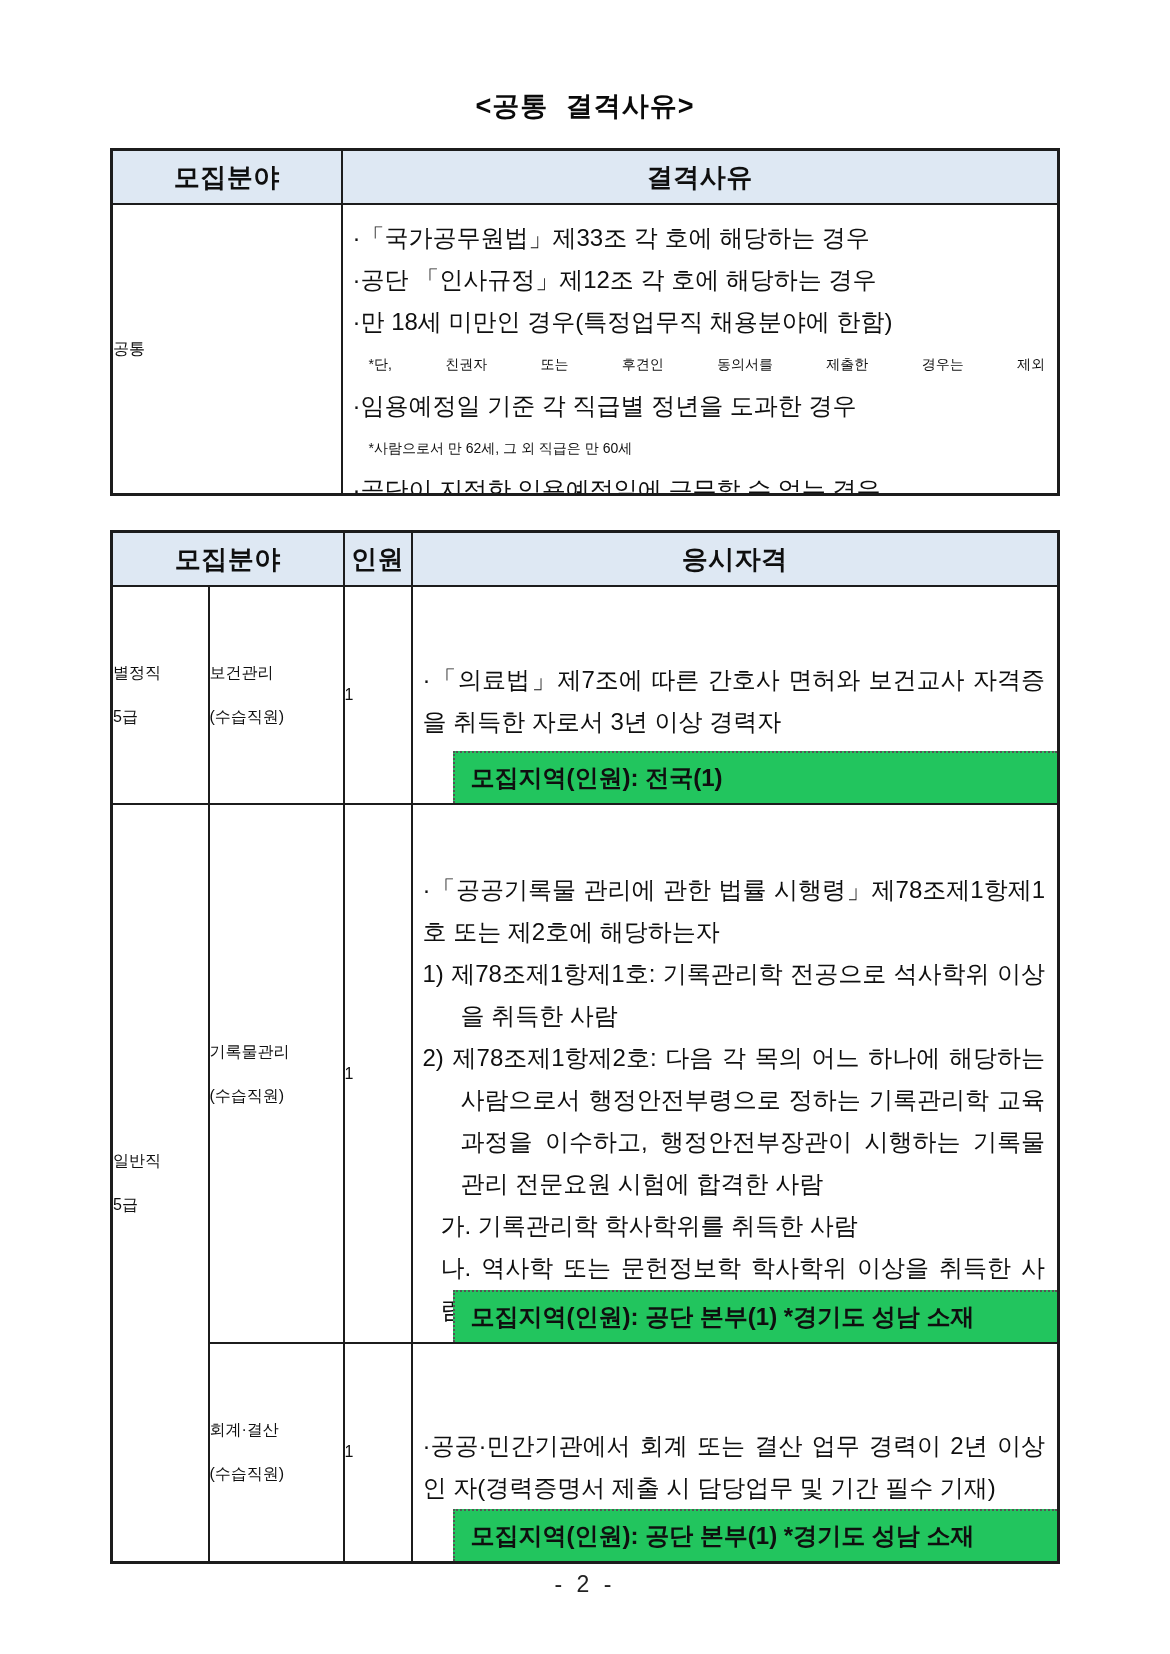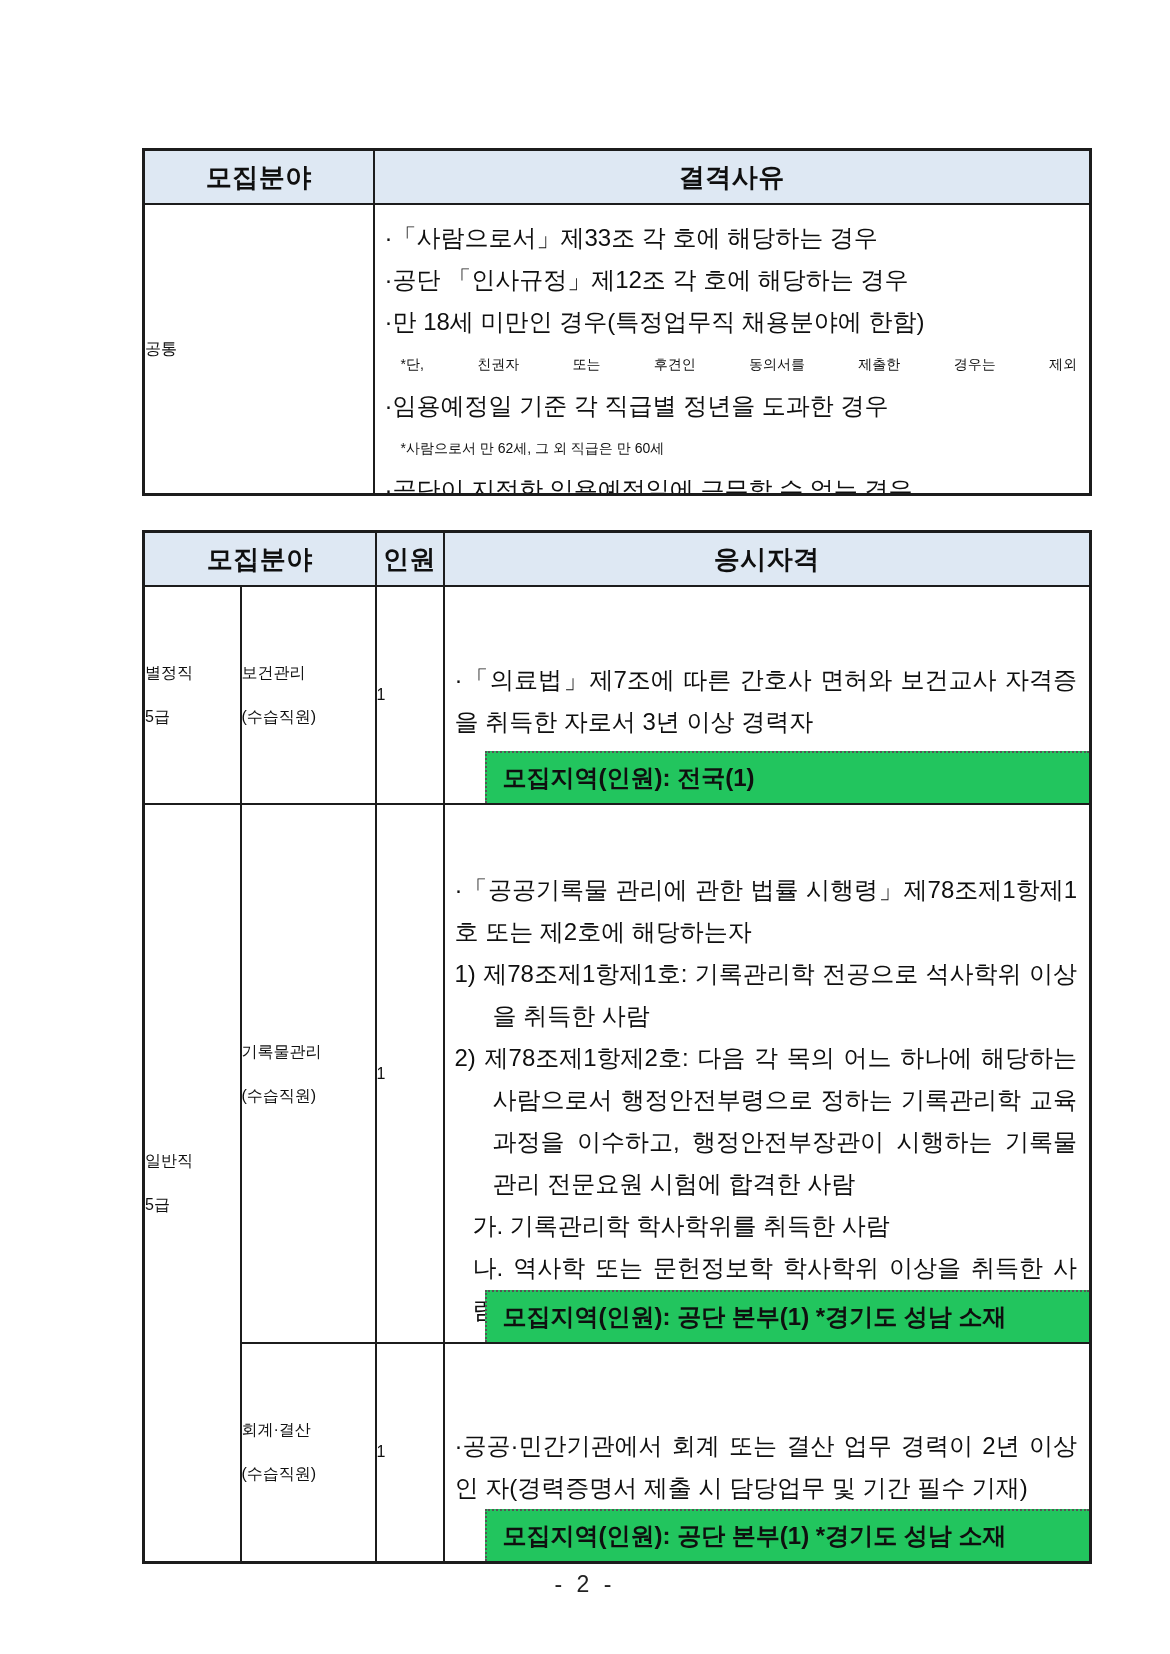--- a/index.html
+++ b/index.html
@@ -25,21 +25,21 @@
     border-collapse:collapse;table-layout:fixed;
     font-size:24px;color:#0f0f0f;
   }
   .tbl1{top:148px;}
   .tbl2{top:530px;}
   table.tbl th,table.tbl td{
     border:2px solid #1c1c1c;
     padding:0;
     vertical-align:middle;
   }
-  table.tbl{border:3px solid #1c1c1c;margin-left:32px;}
+  table.tbl{border:3px solid #1c1c1c;}
   table.tbl th{
     background:var(--header-bg,#dee8f3);
     font-weight:700;font-size:26px;text-align:center;
     height:52px;letter-spacing:0.5px;
   }
   tr.row-common{height:283px;}
   tr.row-r1{height:218px;}
   tr.row-r2{height:539px;}
   tr.row-r3{height:219px;}
 
@@ -82,36 +82,37 @@
     position:absolute;top:1571px;left:0;width:1170px;
     text-align:center;font-size:23px;color:#222;
     letter-spacing:4px;
   }
 </style>
 </head>
 <body>
 
 <div class="page">
 
+  <div class="doc-title title-common">&lt;공통 결격사유&gt;</div>
 
   <table class="tbl tbl1">
     <colgroup>
         <col style="width:230px">
         <col style="width:717px">
       </colgroup>
     <tbody>
       <tr>
         <th>모집분야</th>
         <th>결격사유</th>
       </tr>
       <tr class="row-common">
         <td class="center-cell">공통</td>
         <td class="qcell">
           <div class="content content-common">
-            <span class="ln">·「사람으로서」제33조 각 호에 해당하는 경우</span>
+            <span class="ln">·「국가공무원법」제33조 각 호에 해당하는 경우</span>
             <span class="ln">·공단 「인사규정」제12조 각 호에 해당하는 경우</span>
             <span class="ln">·만 18세 미만인 경우(특정업무직 채용분야에 한함)</span>
             <span class="ln sub stretch">*단, 친권자 또는 후견인 동의서를 제출한 경우는 제외</span>
             <span class="ln">·임용예정일 기준 각 직급별 정년을 도과한 경우</span>
             <span class="ln sub">*사람으로서 만 62세, 그 외 직급은 만 60세</span>
             <span class="ln">·공단이 지정한 임용예정일에 근무할 수 없는 경우</span>
           </div>
         </td>
       </tr>
     </tbody>

